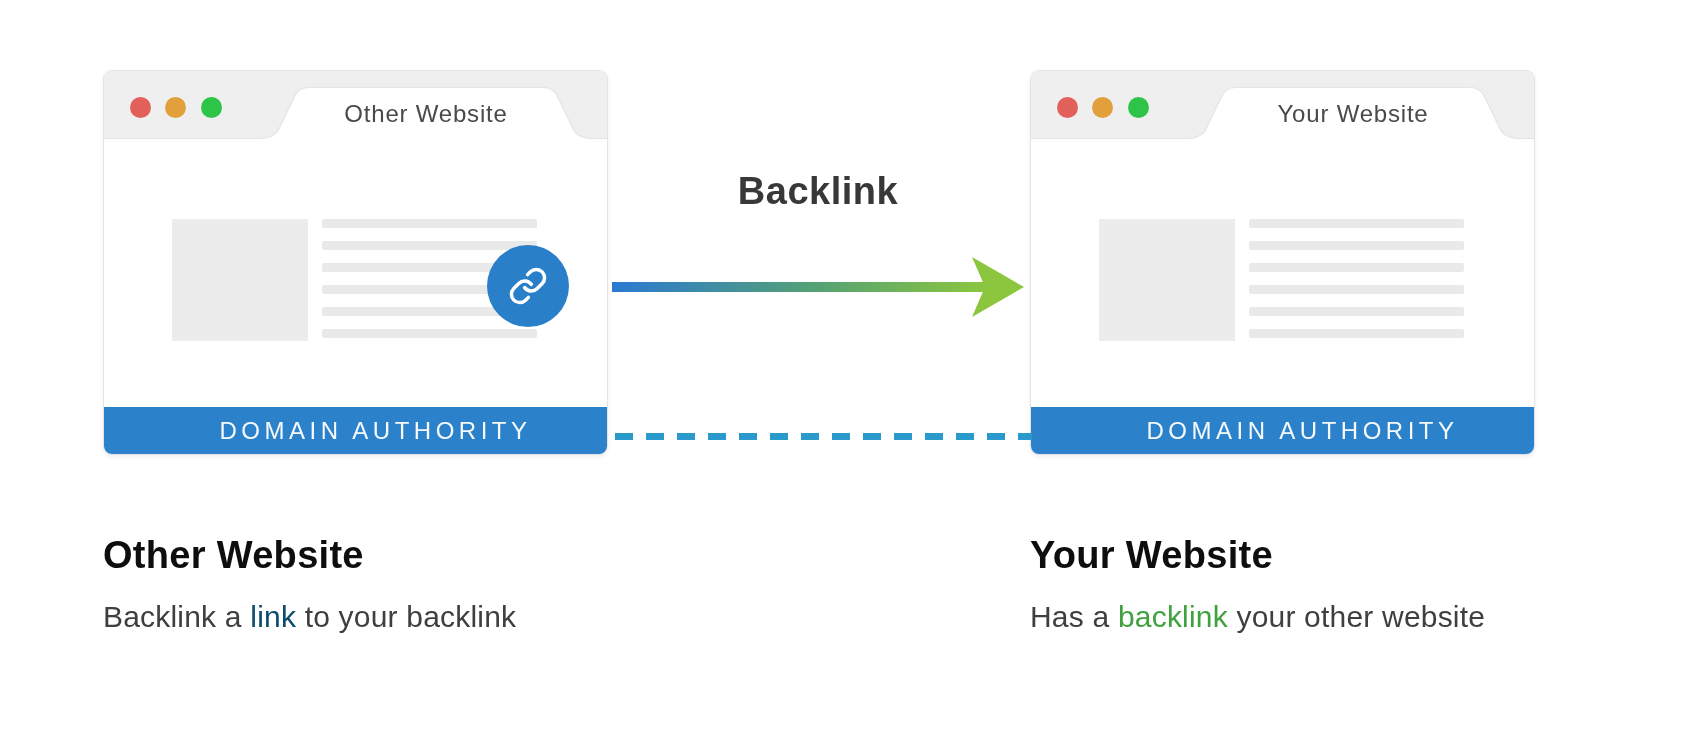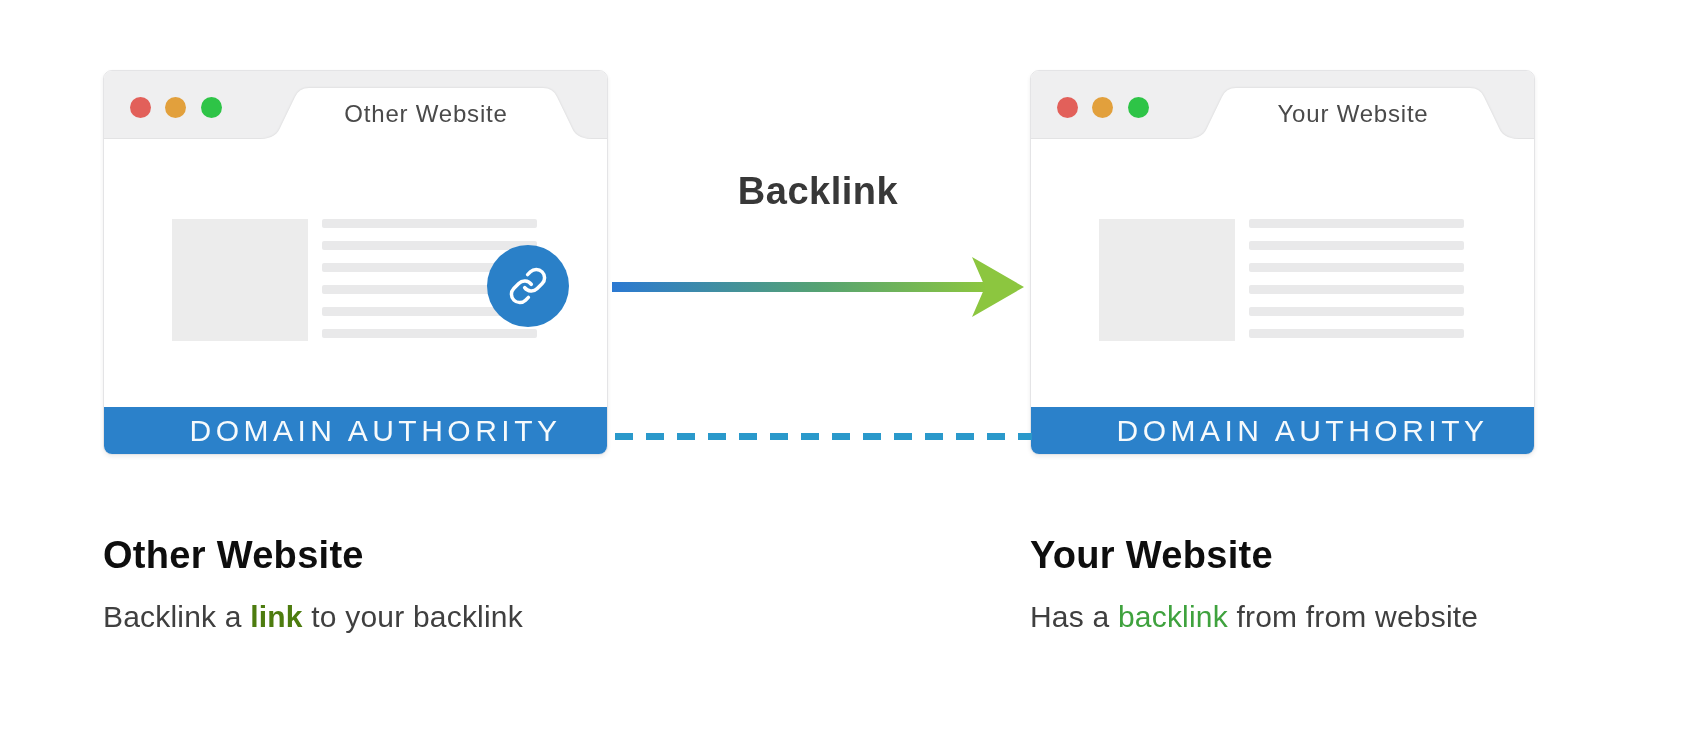--- a/index.html
+++ b/index.html
@@ -30,36 +30,36 @@
   .bw-content{position:absolute;left:0;top:68px;width:100%;height:270px;background:#ffffff;}
   .ph-square{position:absolute;left:68px;top:80px;width:136px;height:122px;background:#ececec;}
   .ph-lines{position:absolute;left:218px;top:80px;width:215px;height:130px;}
   .ph-line{width:100%;height:9px;background:#e9e9ea;border-radius:2px;margin-bottom:13px;}
 
   .link-badge{position:absolute;left:383px;top:106px;width:82px;height:82px;border-radius:50%;
               background:#2a80c8;display:flex;align-items:center;justify-content:center;z-index:3;}
 
   .bw-bar{position:absolute;left:0;bottom:0;width:100%;height:47px;background:#2b81ca;
           border-radius:0 0 8px 8px;display:flex;align-items:center;justify-content:center;
-          color:#f6fafc;font-size:30px;font-weight:300;letter-spacing:4.5px;padding-left:40px;}
+          color:#f6fafc;font-size:24px;font-weight:300;letter-spacing:4.5px;padding-left:40px;}
 
   
   .backlink-label{position:absolute;left:612px;top:170px;width:412px;text-align:center;
                   font-size:38px;font-weight:700;color:#383838;letter-spacing:0.5px;}
   .arrow-svg{position:absolute;left:612px;top:250px;width:412px;height:74px;}
   .da-connector{position:absolute;left:608px;top:433px;width:424px;height:7px;
                 background:repeating-linear-gradient(90deg,transparent 0 7px,#2a99cb 7px 25px,transparent 25px 31px);}
 
   
   .caption-title{position:absolute;top:534px;font-size:38px;font-weight:700;color:#0e0e0e;
                  letter-spacing:0.3px;}
   .caption-body{position:absolute;top:600px;font-size:30px;color:#3f3f3f;letter-spacing:0.2px;}
   .caption-title.left,.caption-body.left{left:103px;}
   .caption-title.right,.caption-body.right{left:1030px;}
-  .hl-blue{color:#4d7c0f;font-weight:bold;}
+  .hl-blue{color:#0c4a6e;}
   .hl-green{color:#3fa23e;}
 </style>
 </head>
 <body>
 
 <div class="canvas">
 
   <div class="bwindow left">
     <div class="bw-header">
       <span class="dot red"></span>
@@ -127,15 +127,15 @@
     <rect x="0" y="32" width="374" height="10" fill="url(#arrowGrad)"></rect>
     <path d="M360 7 L412 37 L360 67 L373 37 Z" fill="#8cc63f"></path>
   </svg>
 
   <div class="da-connector"></div>
 
   <div class="caption-title left">Other Website</div>
   <div class="caption-body left"><span>Backlink a </span><span class="hl-blue">link</span><span> to your backlink</span></div>
 
   <div class="caption-title right">Your Website</div>
-  <div class="caption-body right"><span>Has a </span><span class="hl-green">backlink</span><span> from from website</span></div>
+  <div class="caption-body right"><span>Has a </span><span class="hl-green">backlink</span><span> your other website</span></div>
 
 </div>
 
 </body></html>

